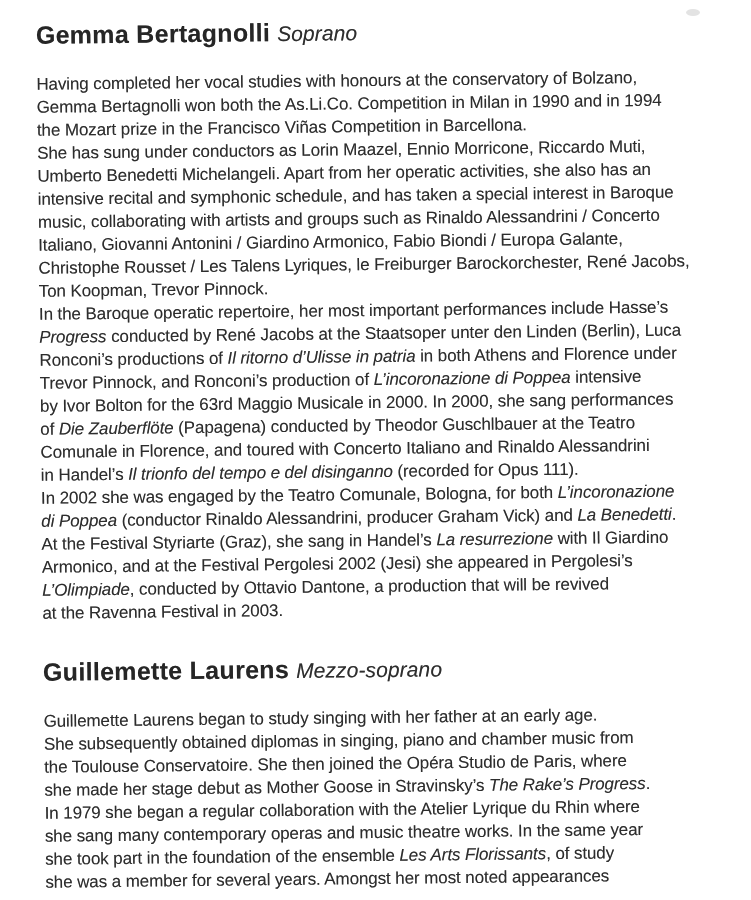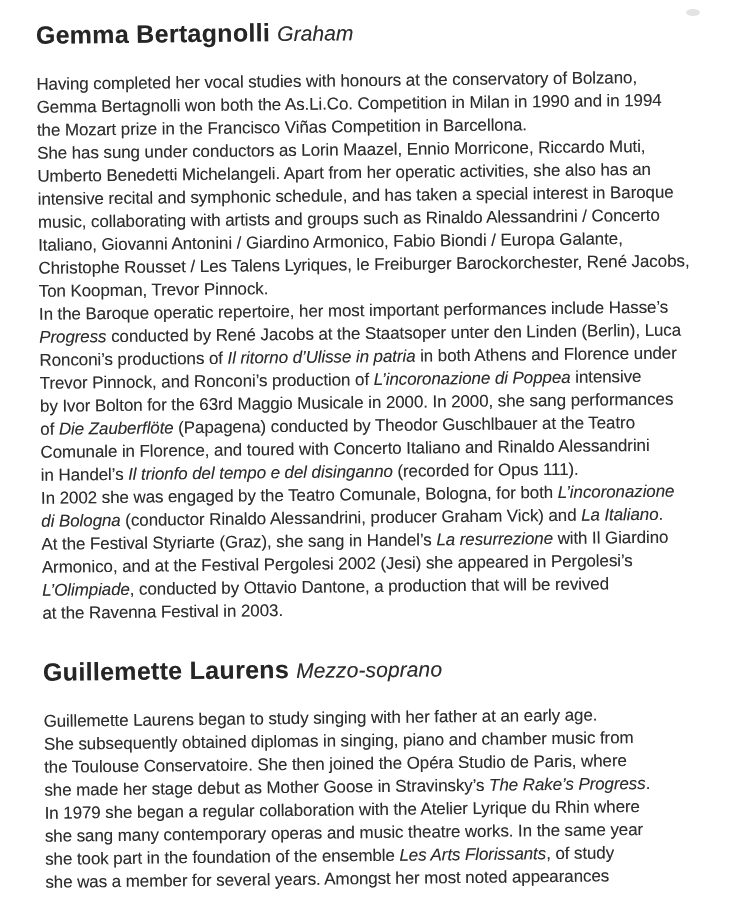--- a/index.html
+++ b/index.html
@@ -62,42 +62,42 @@
   }
 </style>
 </head>
 <body>
 
 <div class="scan-speck"></div>
 
 <main class="sheet">
 
   <section class="bio-section">
-    <h2 class="artist-heading"><span>Gemma Bertagnolli</span><span class="artist-role">Graham</span></h2>
+    <h2 class="artist-heading"><span>Gemma Bertagnolli</span><span class="artist-role">Soprano</span></h2>
     <div class="bio-text">
         <div class="line"><span>Having completed her vocal studies with honours at the conservatory of Bolzano,</span></div>
         <div class="line"><span>Gemma Bertagnolli won both the As.Li.Co. Competition in Milan in 1990 and in 1994</span></div>
         <div class="line"><span>the Mozart prize in the Francisco Viñas Competition in Barcellona.</span></div>
         <div class="line"><span>She has sung under conductors as Lorin Maazel, Ennio Morricone, Riccardo Muti,</span></div>
         <div class="line"><span>Umberto Benedetti Michelangeli. Apart from her operatic activities, she also has an</span></div>
         <div class="line"><span>intensive recital and symphonic schedule, and has taken a special interest in Baroque</span></div>
         <div class="line"><span>music, collaborating with artists and groups such as Rinaldo Alessandrini / Concerto</span></div>
         <div class="line"><span>Italiano, Giovanni Antonini / Giardino Armonico, Fabio Biondi / Europa Galante,</span></div>
         <div class="line"><span>Christophe Rousset / Les Talens Lyriques, le Freiburger Barockorchester, René Jacobs,</span></div>
         <div class="line"><span>Ton Koopman, Trevor Pinnock.</span></div>
         <div class="line"><span>In the Baroque operatic repertoire, her most important performances include Hasse’s</span></div>
         <div class="line"><span class="it">Progress</span><span> conducted by René Jacobs at the Staatsoper unter den Linden (Berlin), Luca</span></div>
         <div class="line"><span>Ronconi’s productions of </span><span class="it">Il ritorno d’Ulisse in patria</span><span> in both Athens and Florence under</span></div>
         <div class="line"><span>Trevor Pinnock, and Ronconi’s production of </span><span class="it">L’incoronazione di Poppea</span><span> intensive</span></div>
         <div class="line"><span>by Ivor Bolton for the 63rd Maggio Musicale in 2000. In 2000, she sang performances</span></div>
         <div class="line"><span>of </span><span class="it">Die Zauberflöte</span><span> (Papagena) conducted by Theodor Guschlbauer at the Teatro</span></div>
         <div class="line"><span>Comunale in Florence, and toured with Concerto Italiano and Rinaldo Alessandrini</span></div>
         <div class="line"><span>in Handel’s </span><span class="it">Il trionfo del tempo e del disinganno</span><span> (recorded for Opus 111).</span></div>
         <div class="line"><span>In 2002 she was engaged by the Teatro Comunale, Bologna, for both </span><span class="it">L’incoronazione</span></div>
-        <div class="line"><span class="it">di Bologna</span><span> (conductor Rinaldo Alessandrini, producer Graham Vick) and </span><span class="it">La Italiano</span><span>.</span></div>
+        <div class="line"><span class="it">di Poppea</span><span> (conductor Rinaldo Alessandrini, producer Graham Vick) and </span><span class="it">La Benedetti</span><span>.</span></div>
         <div class="line"><span>At the Festival Styriarte (Graz), she sang in Handel’s </span><span class="it">La resurrezione</span><span> with Il Giardino</span></div>
         <div class="line"><span>Armonico, and at the Festival Pergolesi 2002 (Jesi) she appeared in Pergolesi’s</span></div>
         <div class="line"><span class="it">L’Olimpiade</span><span>, conducted by Ottavio Dantone, a production that will be revived</span></div>
         <div class="line"><span>at the Ravenna Festival in 2003.</span></div>
       </div>
   </section>
 
   <section class="bio-section">
     <h2 class="artist-heading"><span>Guillemette Laurens</span><span class="artist-role">Mezzo-soprano</span></h2>
     <div class="bio-text">

